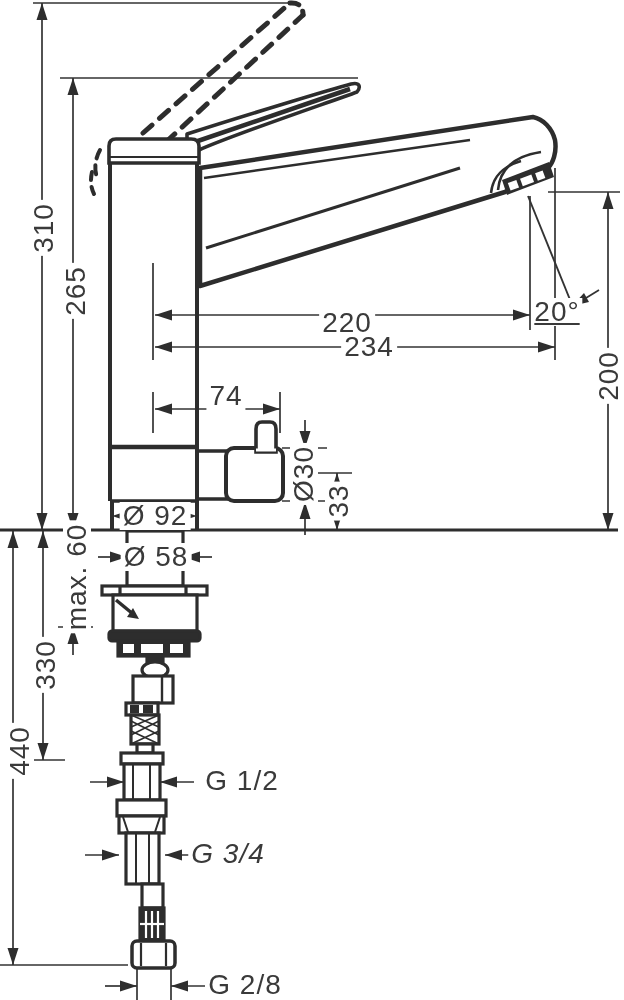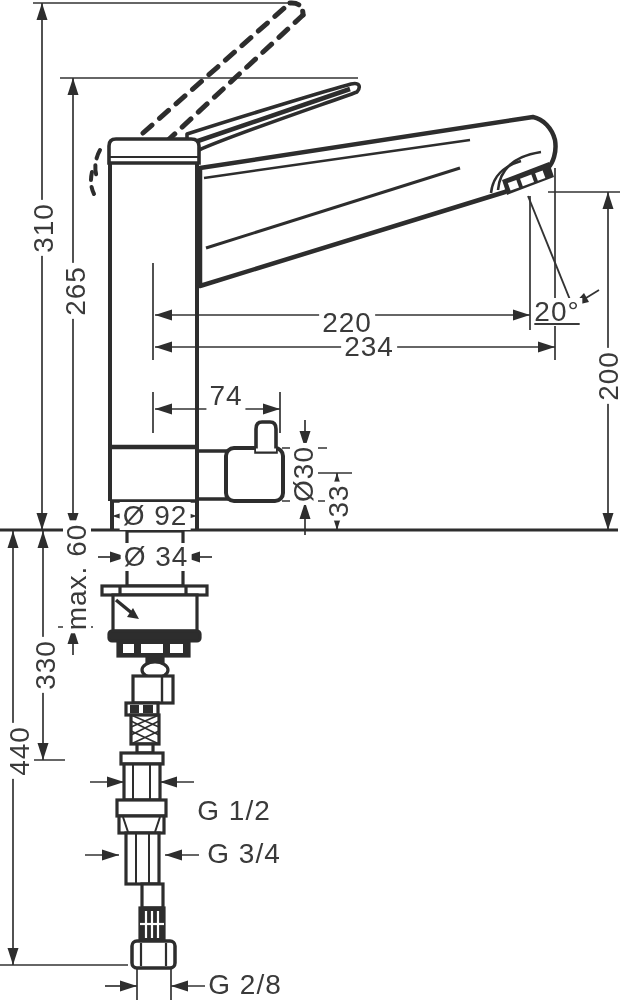--- a/index.html
+++ b/index.html
@@ -17,22 +17,22 @@
   .l-440{left:20px;top:751px;}
   .l-220{left:347px;top:323px;}
   .l-234{left:369px;top:347px;}
   .l-74{left:226px;top:396px;}
   .l-20{left:557px;top:312px;text-decoration:underline;}
   .l-200{left:609px;top:376px;}
   .l-o30{left:304px;top:474px;}
   .l-33{left:339px;top:501px;}
   .l-o51{left:155px;top:516px;}
   .l-o34{left:156px;top:557px;}
-  .l-g12{left:234px;top:781px;margin-top:30px;}
-  .l-g34{left:244px;top:854px;}
+  .l-g12{left:242px;top:781px;}
+  .l-g34{left:228px;top:854px;font-style:italic;}
   .l-g38{left:245px;top:985px;}
 </style>
 </head>
 <body>
 
 <div id="stage">
 
 <svg id="lineart" width="624" height="1000" viewBox="0 0 624 1000">
 
   <g stroke="#333" stroke-width="1.7" fill="none">
@@ -217,20 +217,20 @@
   <div class="dim-label rot l-310">310</div>
   <div class="dim-label rot l-265">265</div>
   <div class="dim-label l-220">220</div>
   <div class="dim-label l-234">234</div>
   <div class="dim-label l-74">74</div>
   <div class="dim-label l-20">20°</div>
   <div class="dim-label rot l-200">200</div>
   <div class="dim-label rot l-o30">Ø30</div>
   <div class="dim-label rot l-33">33</div>
   <div class="dim-label l-o51">Ø 92</div>
-  <div class="dim-label l-o34">Ø 34</div>
+  <div class="dim-label l-o34">Ø 58</div>
   <div class="dim-label rot l-max60">max. 60</div>
   <div class="dim-label rot l-330">330</div>
   <div class="dim-label rot l-440">440</div>
   <div class="dim-label l-g12">G 1/2</div>
   <div class="dim-label l-g34">G 3/4</div>
   <div class="dim-label l-g38">G 2/8</div>
 </div>
 
 </body></html>

